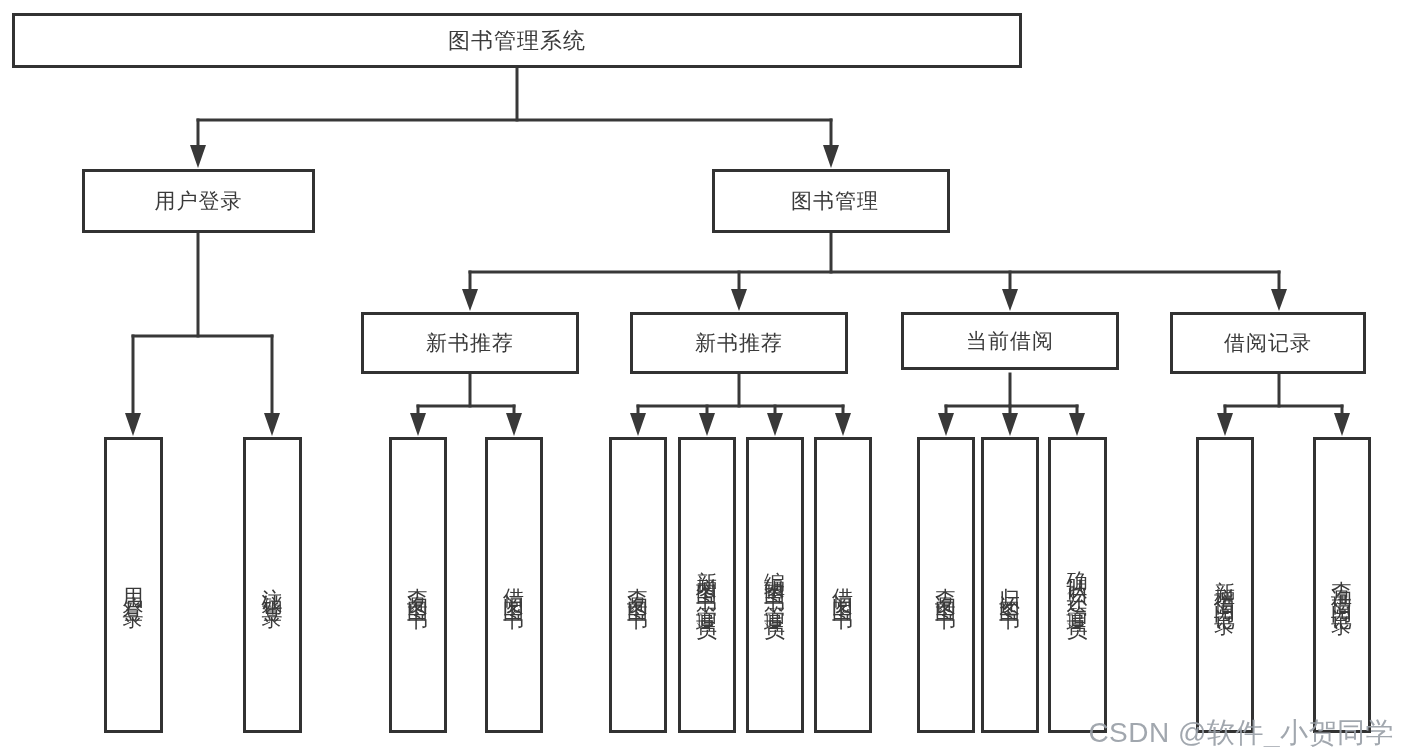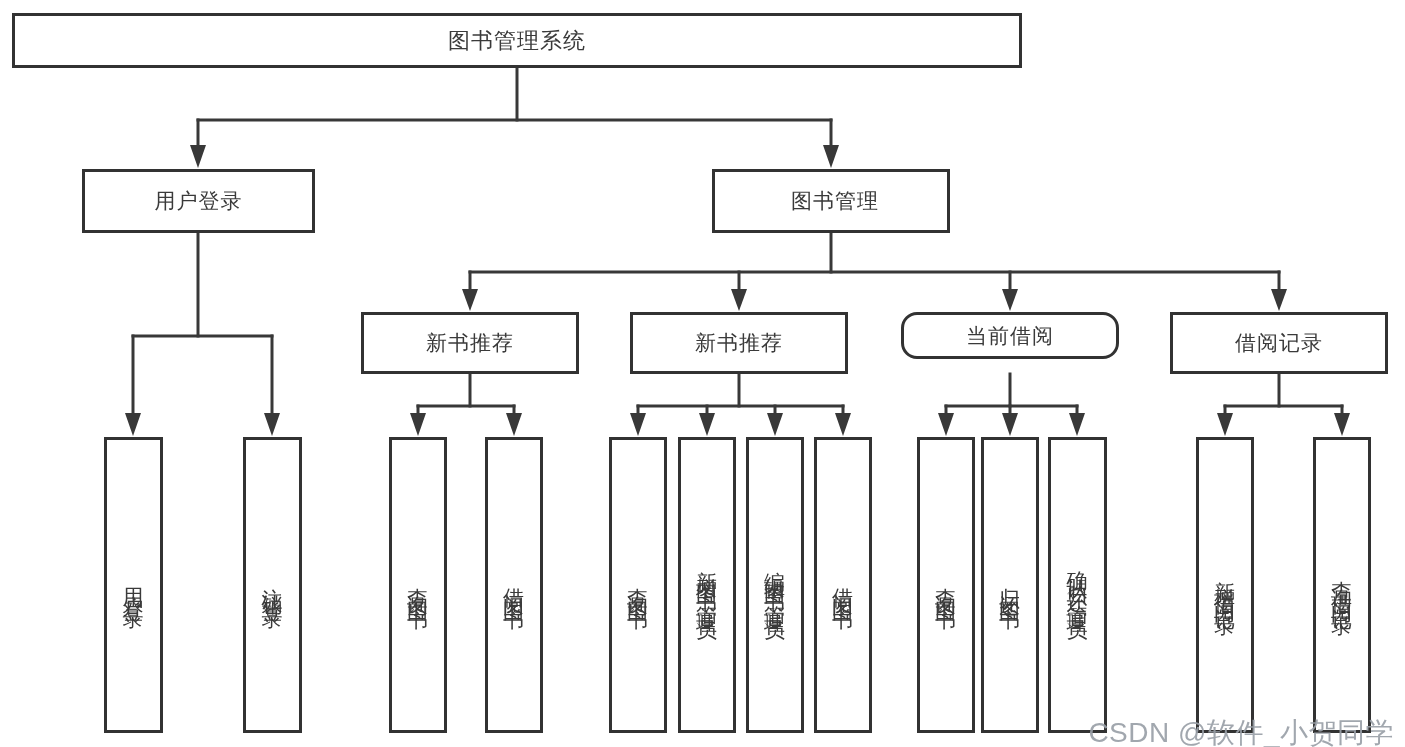--- a/index.html
+++ b/index.html
@@ -158,24 +158,24 @@
   <div class="node h" style="left:712px; top:169px; width:238px; height:64px;padding-left:8px;">
     <span>图书管理</span>
   </div>
 
   <div class="node h" style="left:361px; top:312px; width:218px; height:62px;align-items:center;">
     <span>新书推荐</span>
   </div>
   <div class="node h" style="left:630px; top:312px; width:218px; height:62px;">
     <span>新书推荐</span>
   </div>
-  <div class="node h" style="left:901px; top:312px; width:218px; height:47px;border-radius:16px;">
+  <div class="node h" style="left:901px; top:312px; width:218px; height:58px;">
     <span>当前借阅</span>
   </div>
-  <div class="node h" style="left:1170px; top:312px; width:218px; height:62px;">
+  <div class="node h" style="left:1170px; top:312px; width:196px; height:62px;">
     <span>借阅记录</span>
   </div>
 
   <div class="node v" style="left:104px; top:437px; width:59px; height:296px;">
     <span>用户登录</span>
   </div>
   <div class="node v" style="left:243px; top:437px; width:59px; height:296px;">
     <span>注销登录</span>
   </div>
 

